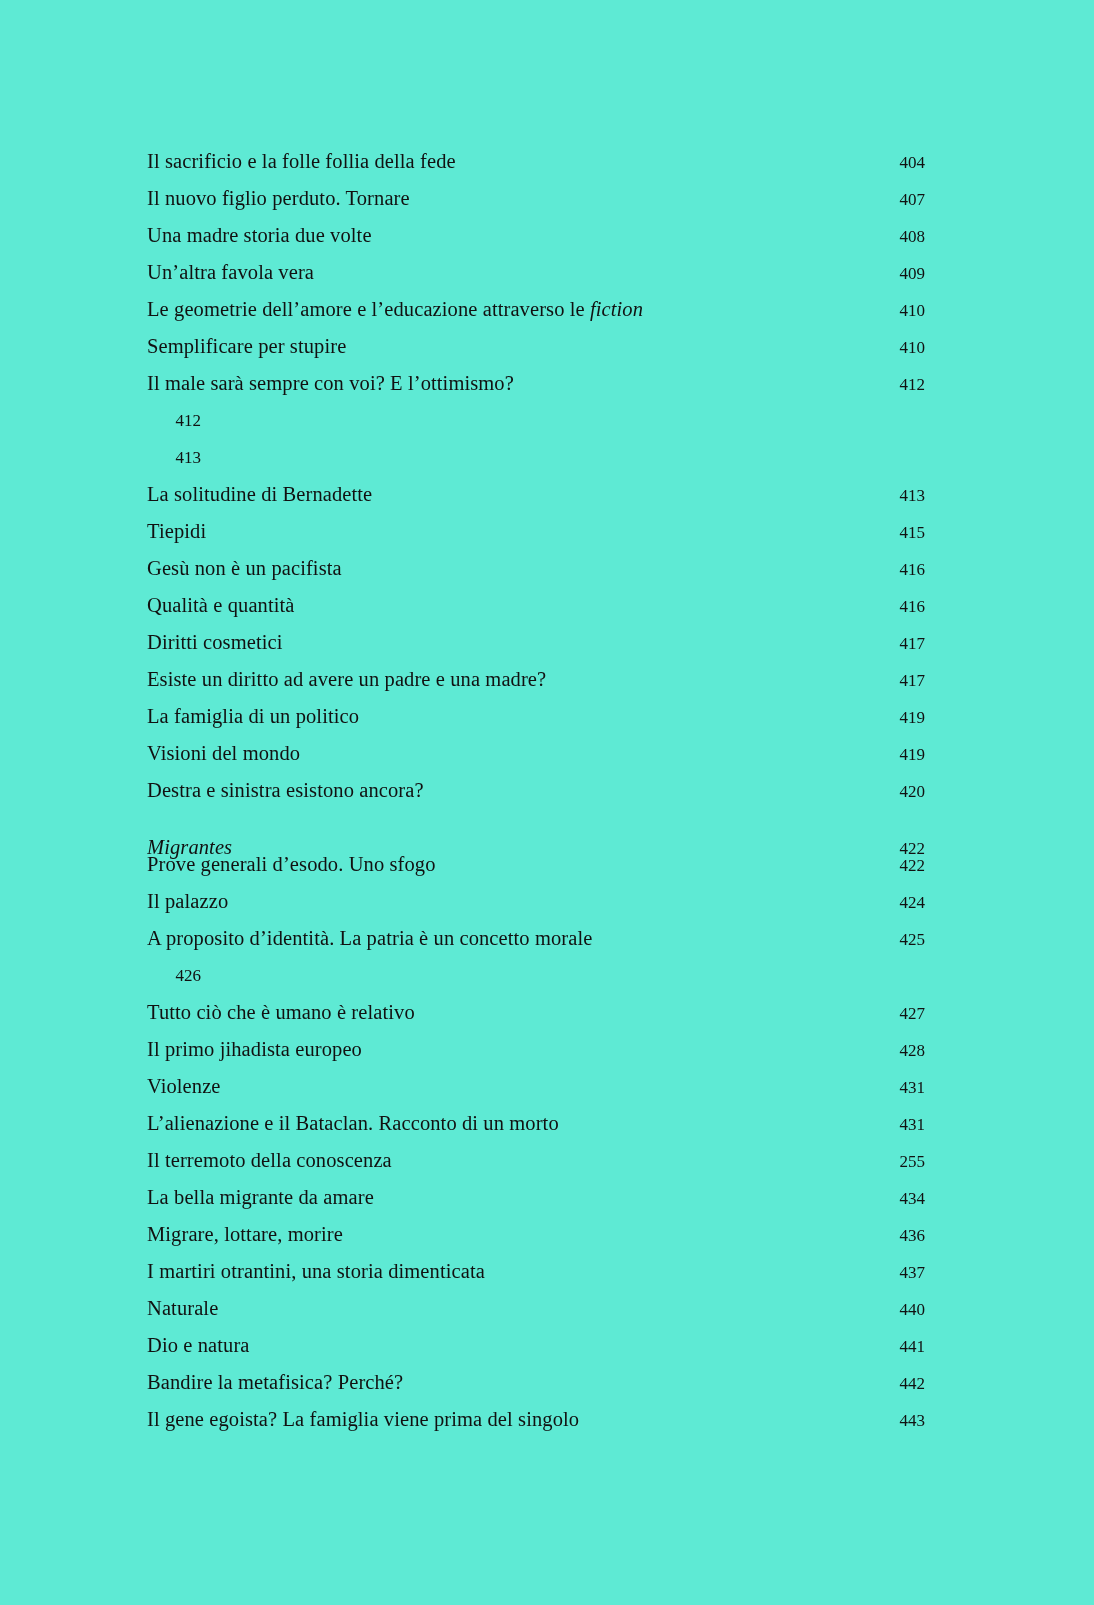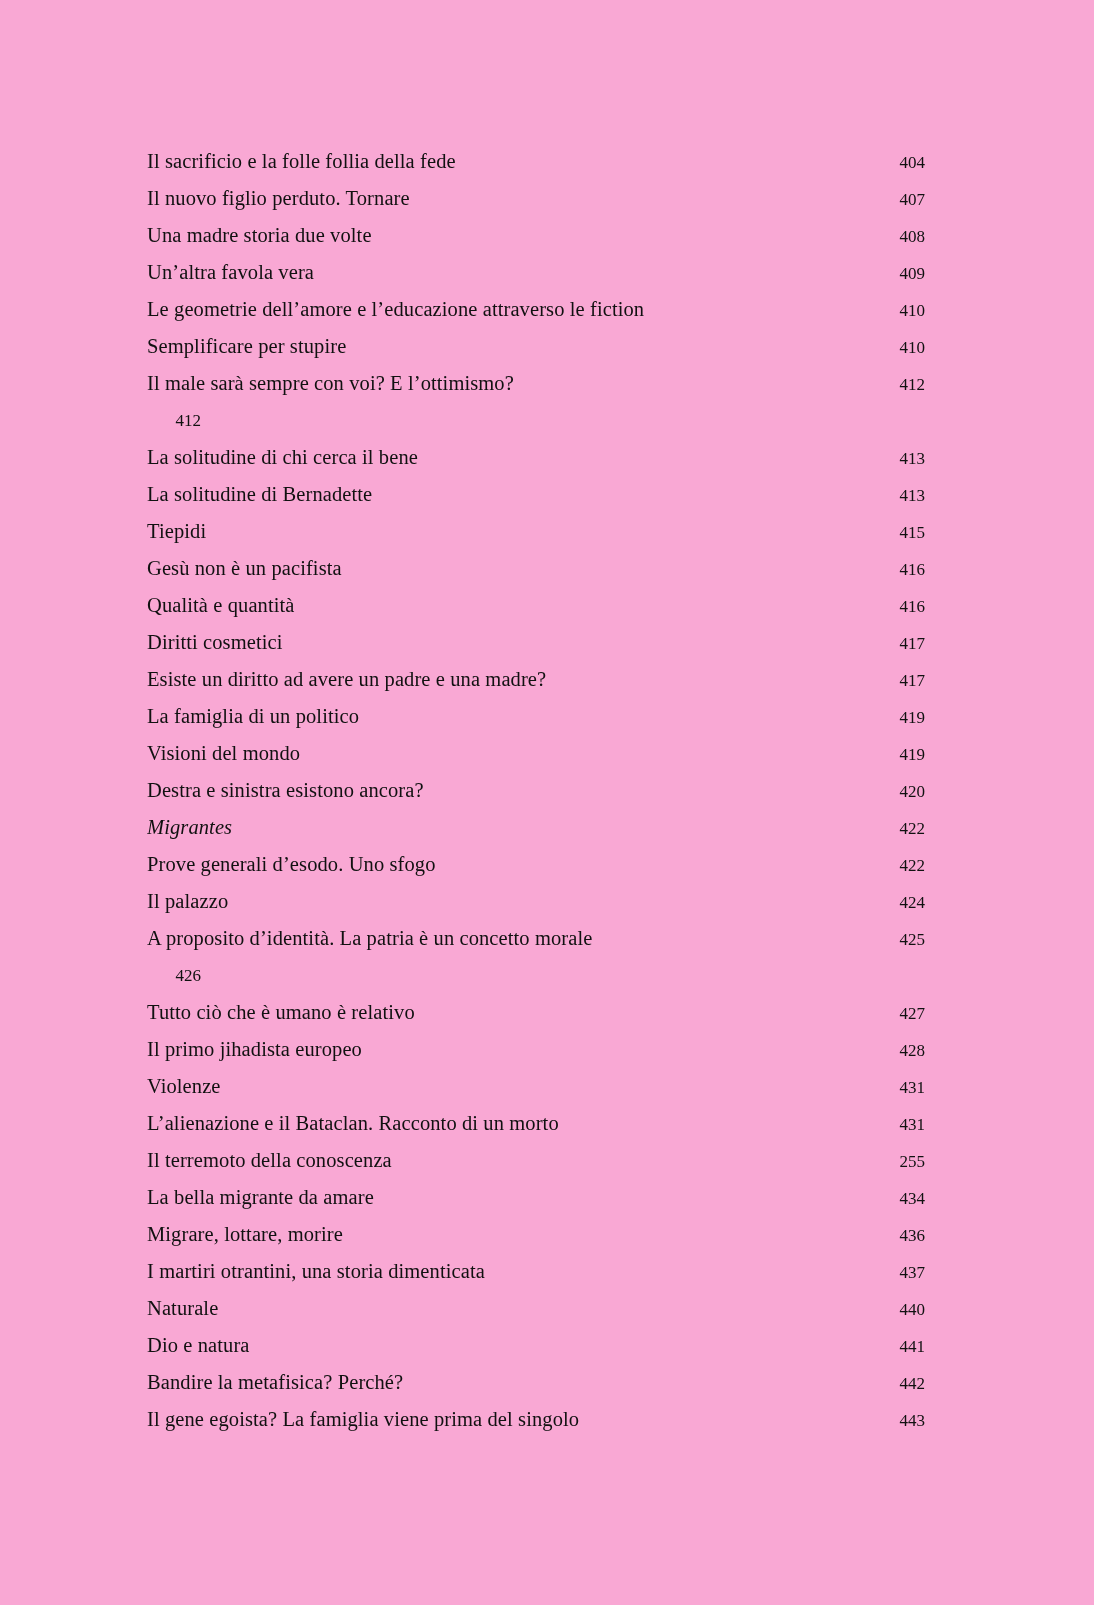--- a/index.html
+++ b/index.html
@@ -13,21 +13,21 @@
     width: 1094px;
     height: 1605px;
     position: relative;
     font-family: "Liberation Serif", "DejaVu Serif", serif;
     color: #1a1a1a;
     overflow: hidden;
   }
   .page {
     position: absolute;
     inset: 0;
-    background: #f9a8d4;
+    background: #5eead4;
   }
   .toc {
     position: absolute;
     left: 147px;
     top: 143px;
     width: 778px;
   }
   .toc-entry {
     display: flex;
     align-items: baseline;
@@ -37,22 +37,22 @@
     white-space: nowrap;
   }
   .entry-title {
     font-size: 20.5px;
     font-weight: 400;
     letter-spacing: 0.1px;
     color: #111111;
     flex: 0 1 auto;
     overflow: hidden;
   }
-  .entry-title.italic { font-style: italic; }
-  .entry-title .it { }
+  .entry-title.italic { font-style: italic; margin-top: 20px; }
+  .entry-title .it { font-style: italic; }
   .entry-page {
     font-size: 17px;
     color: #111111;
     flex: 0 0 auto;
     text-align: right;
     min-width: 54px;
     font-variant-numeric: lining-nums;
   }
 </style>
 </head>
@@ -85,21 +85,20 @@
         <span class="entry-page">410</span>
       </div>
       <div class="toc-entry">
         <span class="entry-title">Il male sarà sempre con voi? E l’ottimismo?</span>
         <span class="entry-page">412</span>
       </div>
       <div class="toc-entry">
         <span class="entry-page">412</span>
       </div>
       <div class="toc-entry">
-        <span class="entry-title">La solitudine di chi cerca il bene</span>
         <span class="entry-page">413</span>
       </div>
       <div class="toc-entry">
         <span class="entry-title">La solitudine di Bernadette</span>
         <span class="entry-page">413</span>
       </div>
       <div class="toc-entry">
         <span class="entry-title">Tiepidi</span>
         <span class="entry-page">415</span>
       </div>

